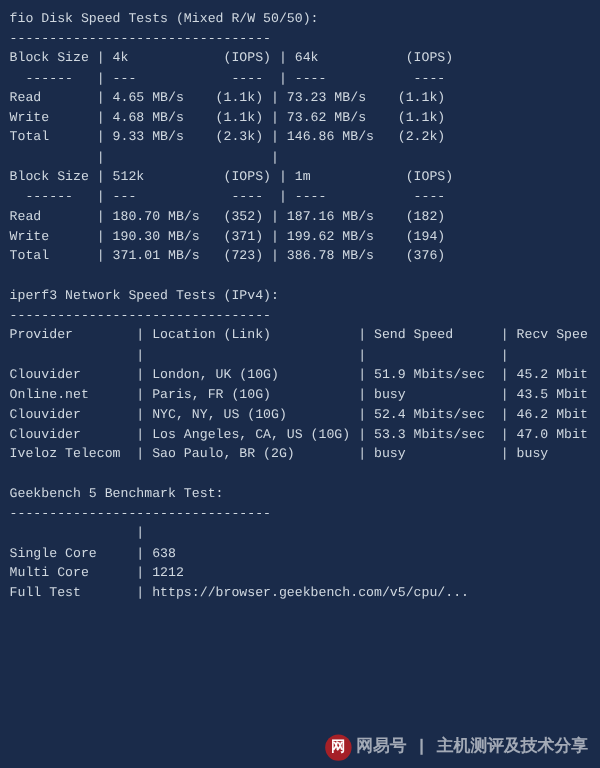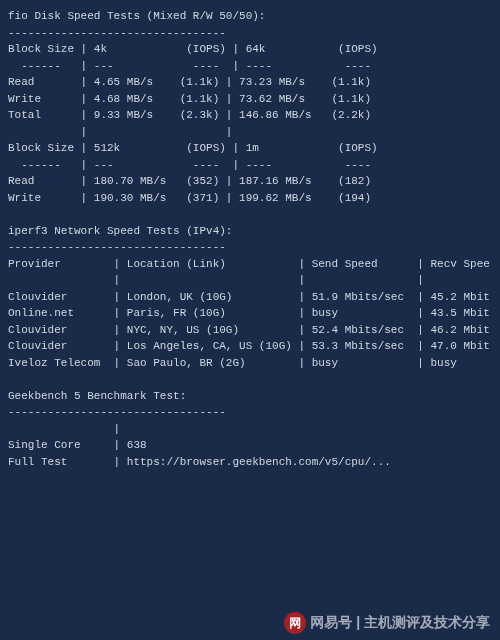--- a/index.html
+++ b/index.html
@@ -15,21 +15,21 @@
     box-sizing: border-box;
     overflow: hidden;
     position: relative;
   }
   .line { white-space: pre; }
   .dashes { letter-spacing: 0; }
   .watermark {
     position: absolute;
     bottom: 6px;
     right: 10px;
-    font-family: Liberation Sans, sans-serif;
+    font-family: Liberation Mono, monospace;
     font-size: 14px;
     color: rgba(255,255,255,0.6);
     font-weight: bold;
   }
   .wm-logo {
     display: inline-block;
     background: rgba(200,30,30,0.8);
     color: #fff;
     border-radius: 50%;
     width: 22px;
@@ -49,33 +49,35 @@
   <div class="line">Block Size | 4k            (IOPS) | 64k           (IOPS)</div>
   <div class="line">  ------   | ---            ----  | ----           ----</div>
   <div class="line">Read       | 4.65 MB/s    (1.1k) | 73.23 MB/s    (1.1k)</div>
   <div class="line">Write      | 4.68 MB/s    (1.1k) | 73.62 MB/s    (1.1k)</div>
   <div class="line">Total      | 9.33 MB/s    (2.3k) | 146.86 MB/s   (2.2k)</div>
   <div class="line">           |                     |</div>
   <div class="line">Block Size | 512k          (IOPS) | 1m            (IOPS)</div>
   <div class="line">  ------   | ---            ----  | ----           ----</div>
   <div class="line">Read       | 180.70 MB/s   (352) | 187.16 MB/s    (182)</div>
   <div class="line">Write      | 190.30 MB/s   (371) | 199.62 MB/s    (194)</div>
+  <div class="line">Total      | 371.01 MB/s   (723) | 386.78 MB/s    (376)</div>
   <div class="line">&nbsp;</div>
   <div class="line">iperf3 Network Speed Tests (IPv4):</div>
   <div class="line dashes">---------------------------------</div>
   <div class="line">Provider        | Location (Link)           | Send Speed      | Recv Spee</div>
   <div class="line">                |                           |                 |</div>
   <div class="line">Clouvider       | London, UK (10G)          | 51.9 Mbits/sec  | 45.2 Mbit</div>
   <div class="line">Online.net      | Paris, FR (10G)           | busy            | 43.5 Mbit</div>
   <div class="line">Clouvider       | NYC, NY, US (10G)         | 52.4 Mbits/sec  | 46.2 Mbit</div>
   <div class="line">Clouvider       | Los Angeles, CA, US (10G) | 53.3 Mbits/sec  | 47.0 Mbit</div>
   <div class="line">Iveloz Telecom  | Sao Paulo, BR (2G)        | busy            | busy</div>
   <div class="line">&nbsp;</div>
   <div class="line">Geekbench 5 Benchmark Test:</div>
   <div class="line dashes">---------------------------------</div>
   <div class="line">                |</div>
   <div class="line">Single Core     | 638</div>
+  <div class="line">Multi Core      | 1212</div>
   <div class="line">Full Test       | https://browser.geekbench.com/v5/cpu/...</div>
 </div>
 
 <div class="watermark">
   <span class="wm-logo">网</span><span>网易号 | 主机测评及技术分享</span>
 </div>
 
 </body></html>

